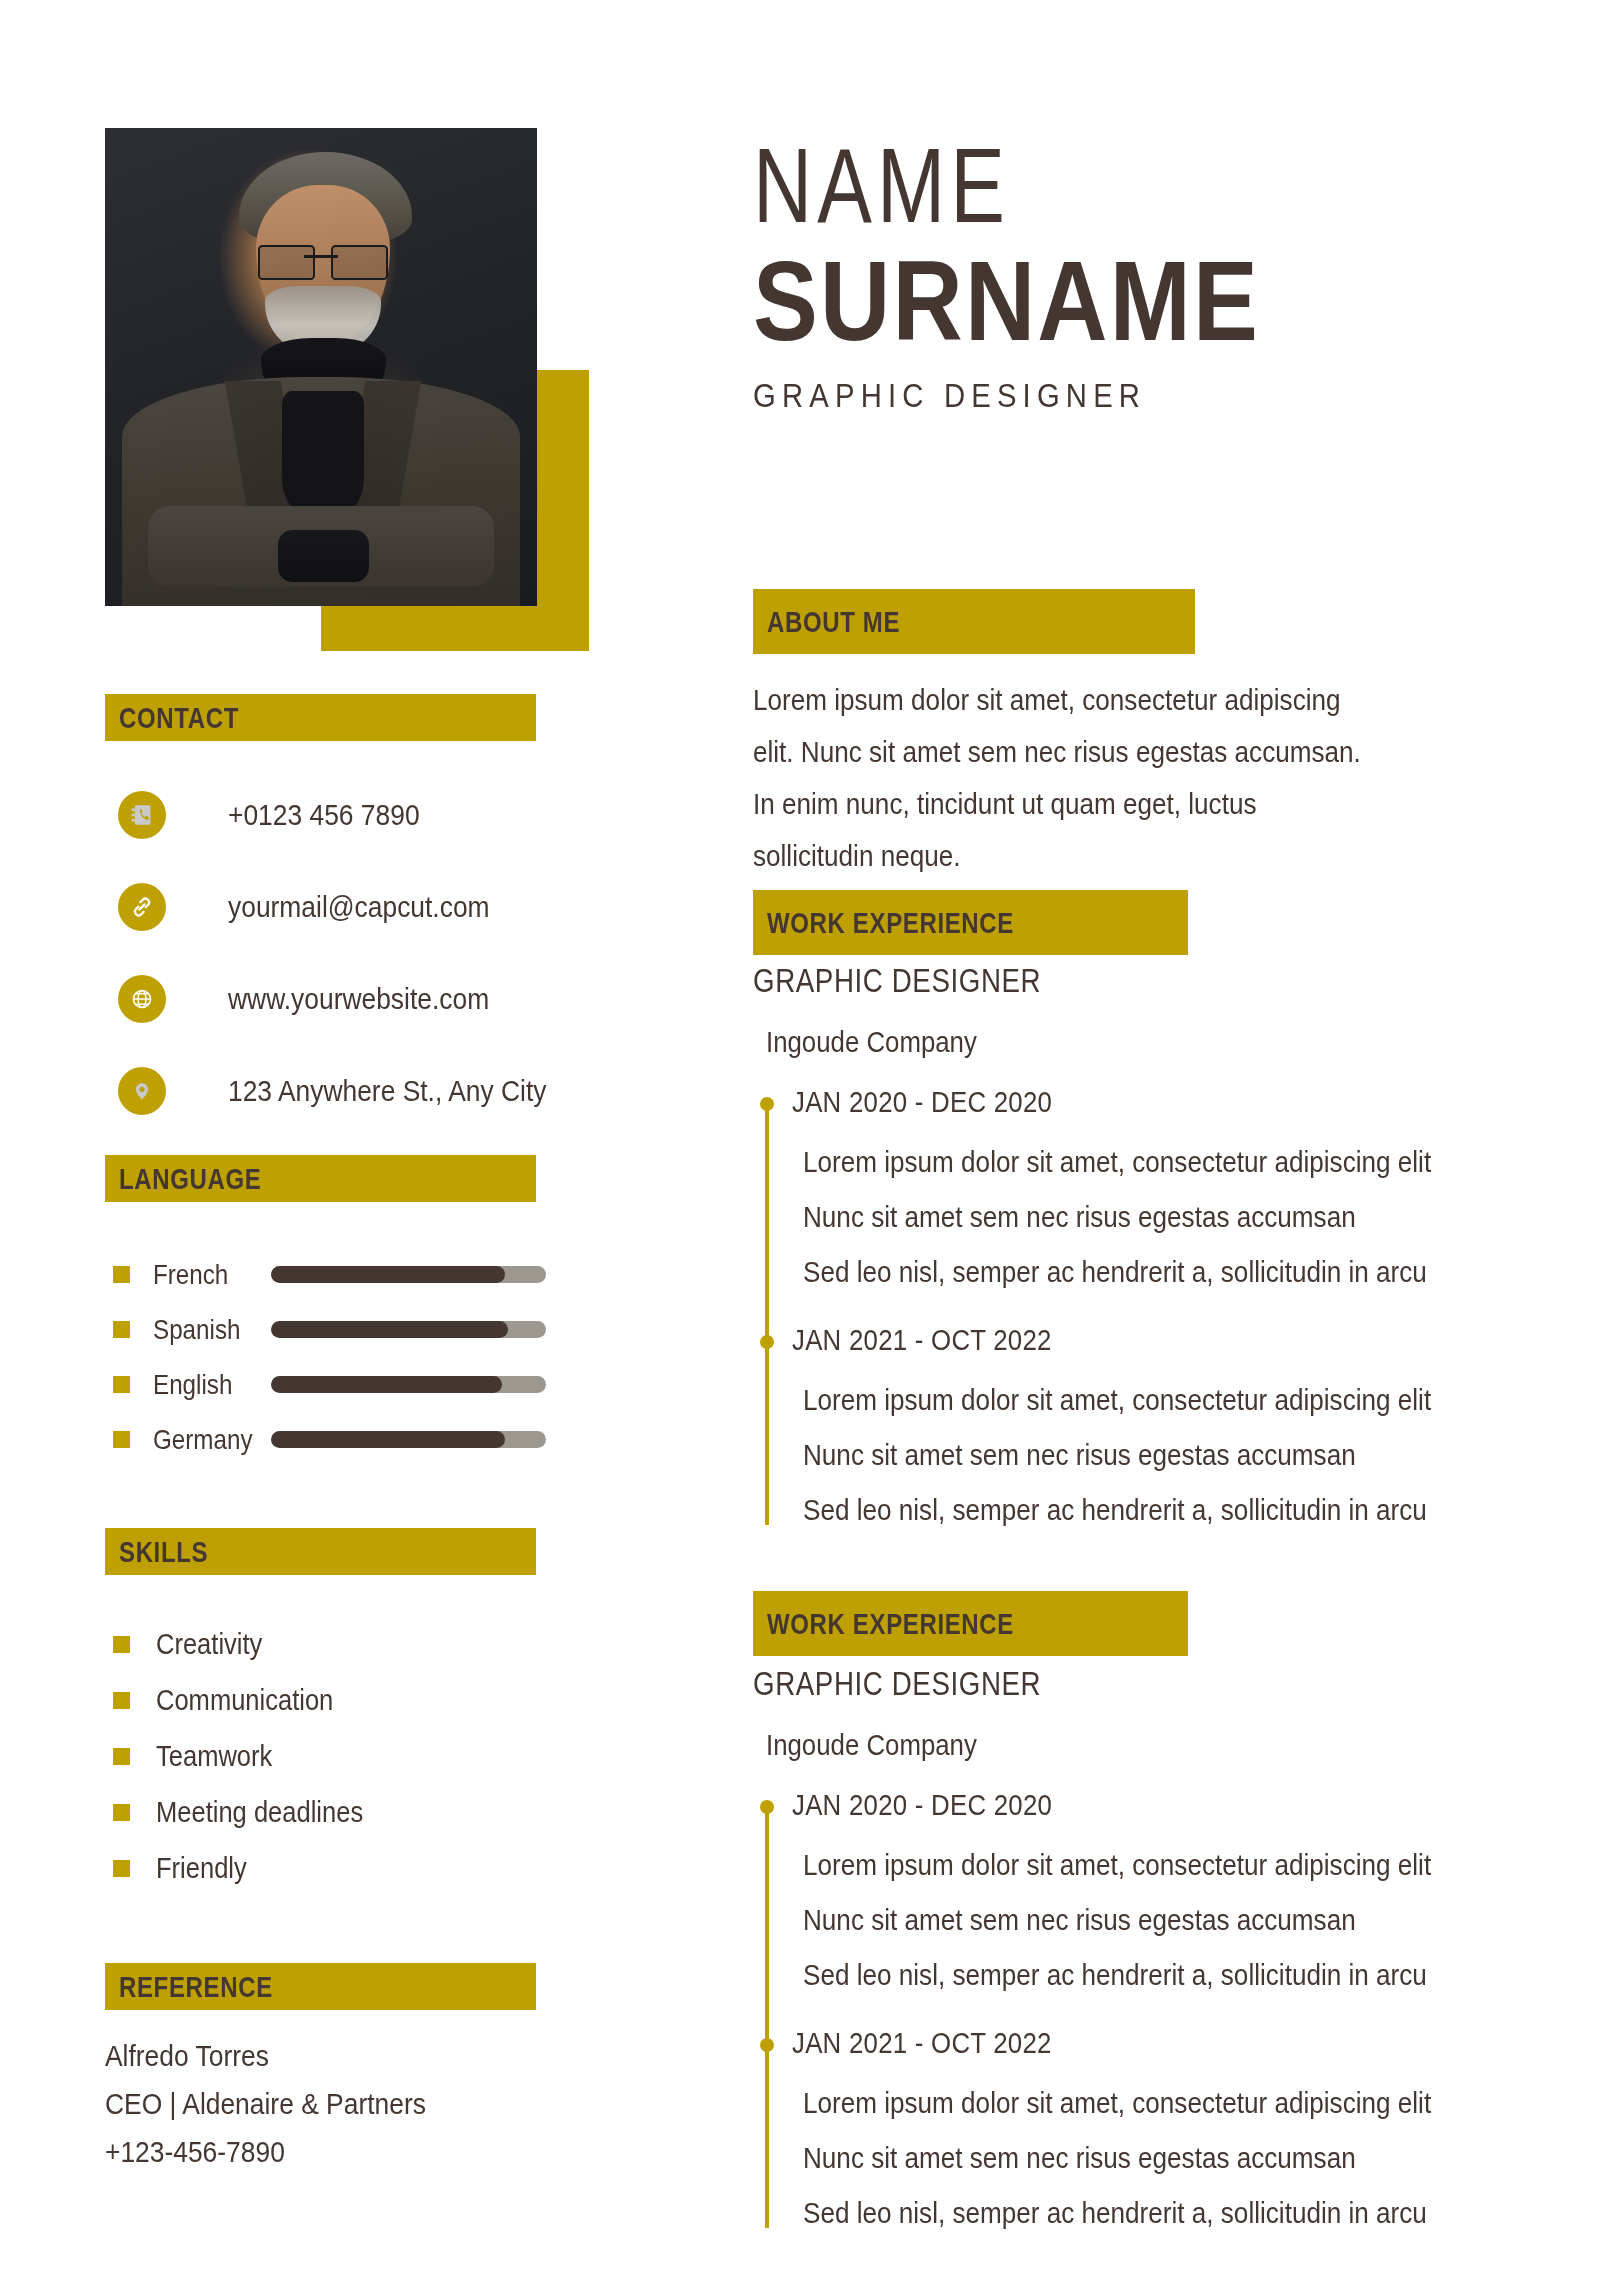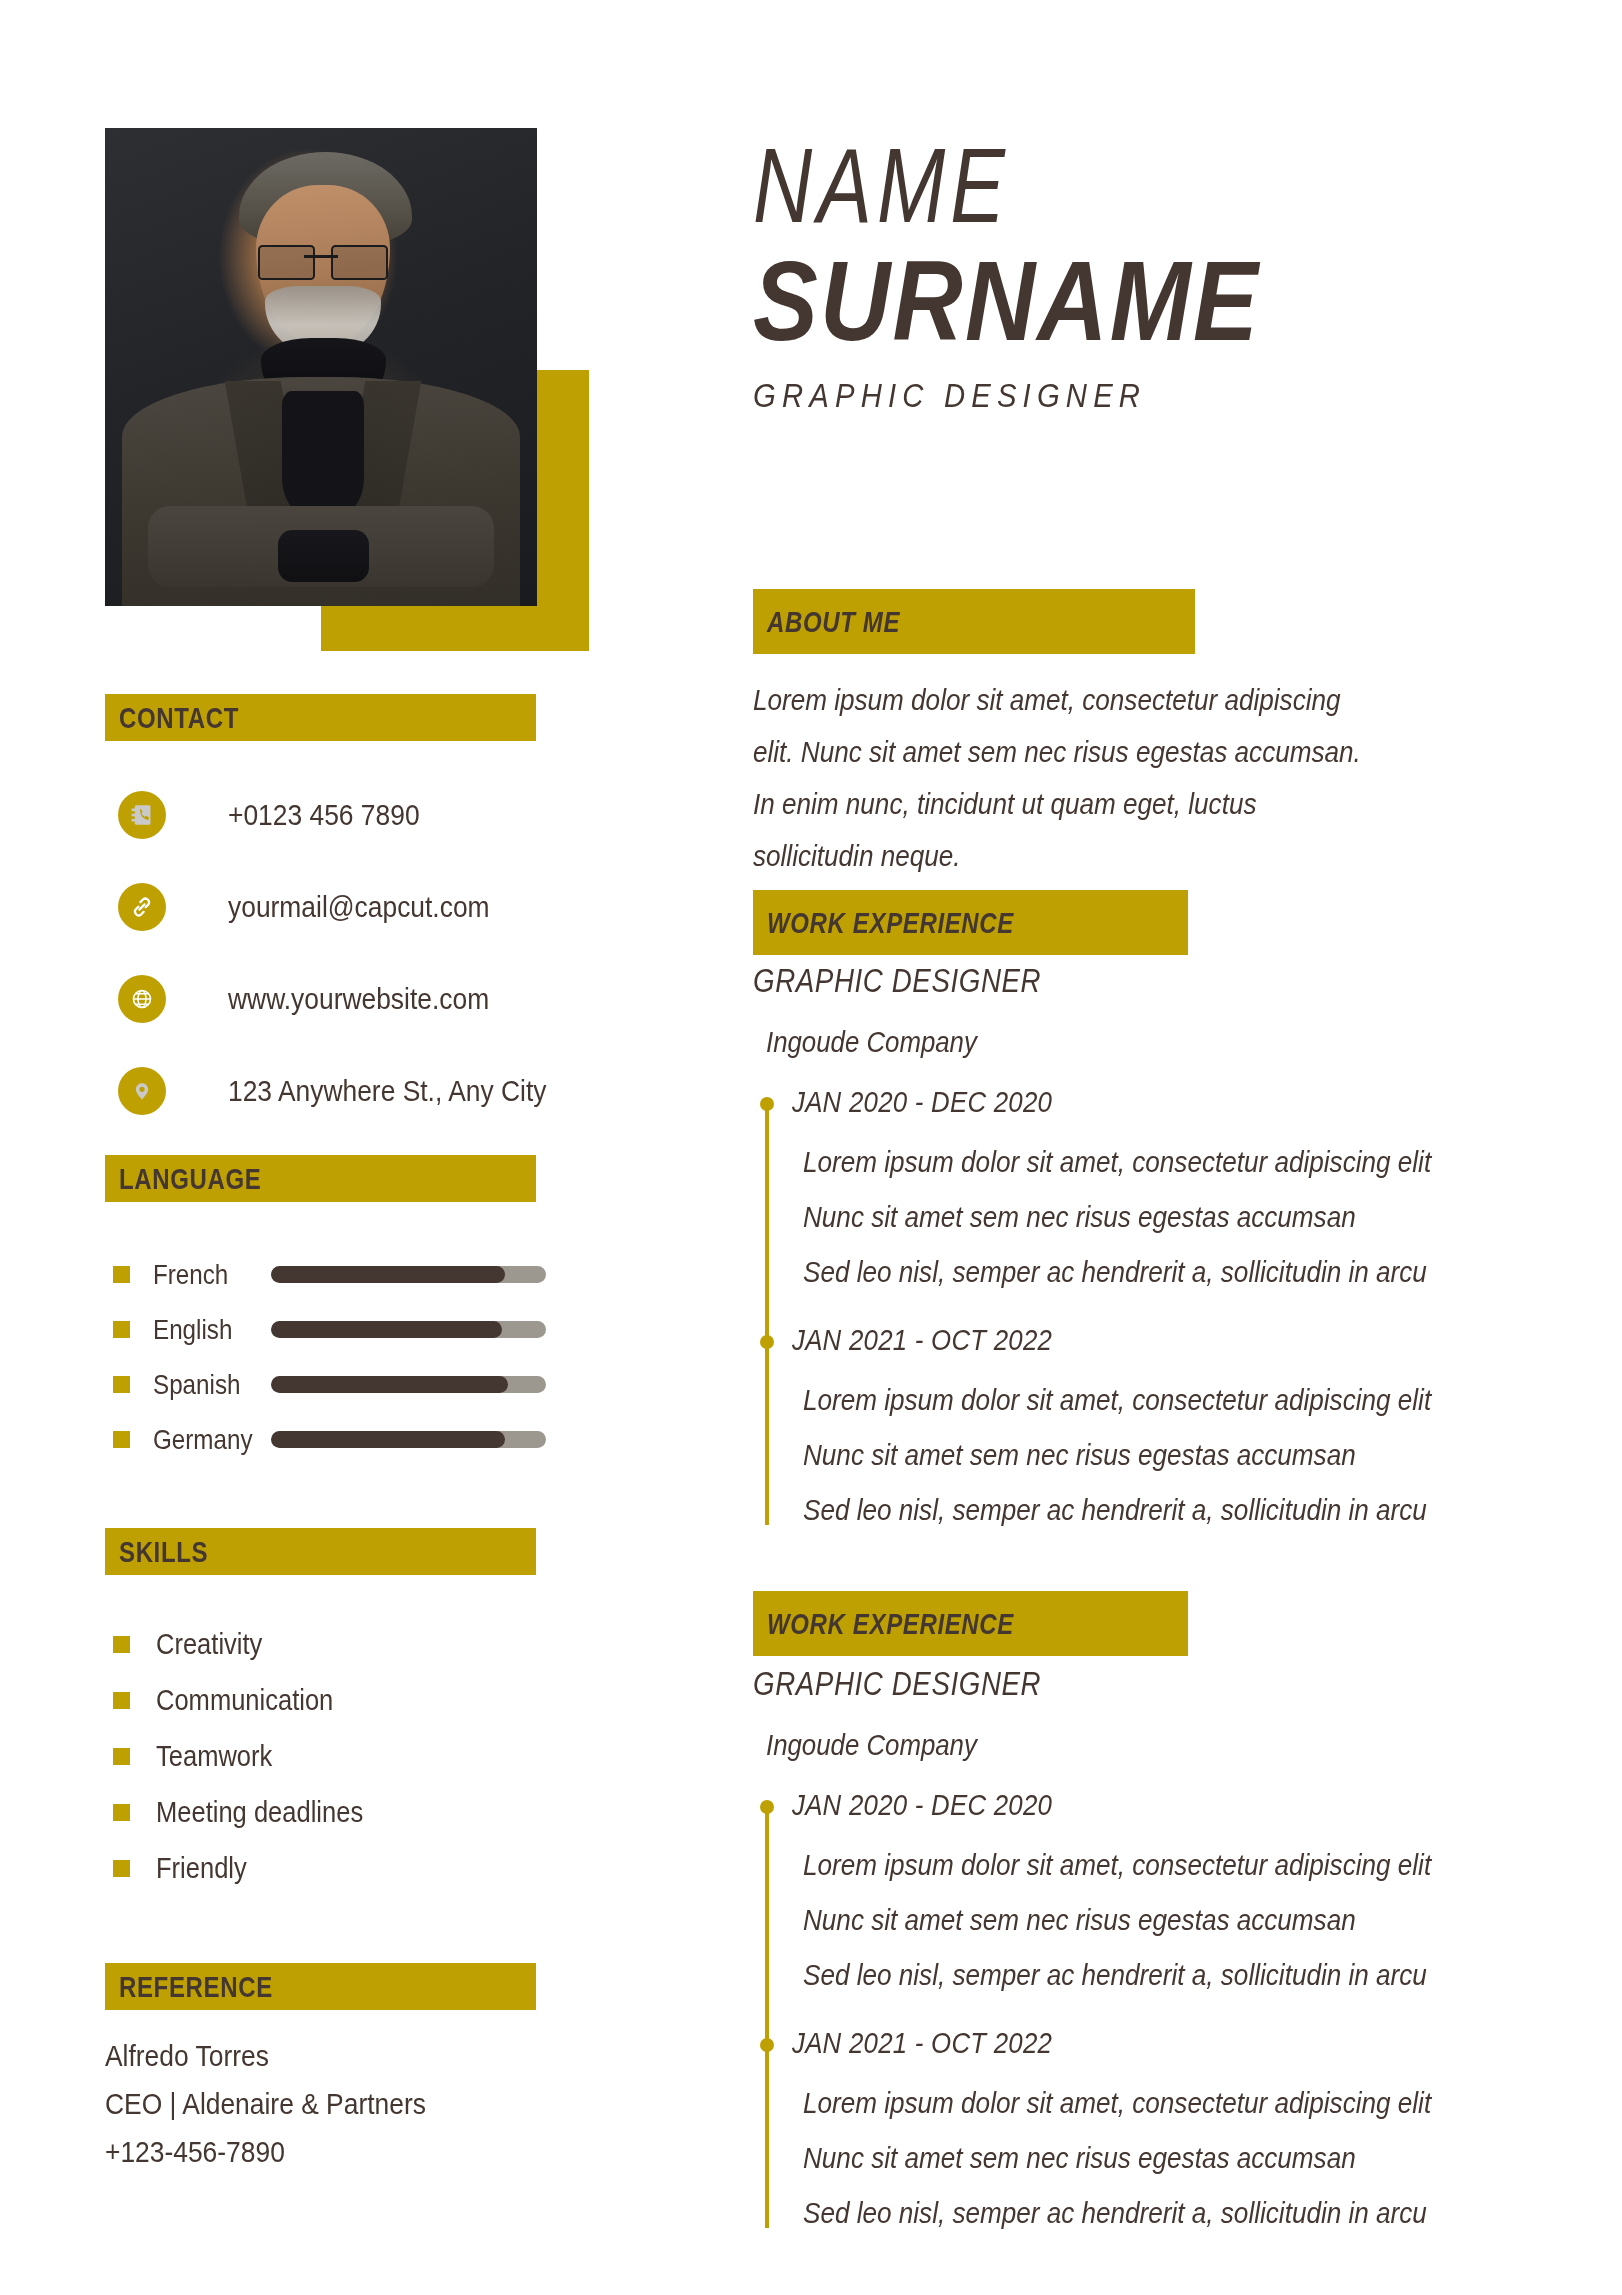--- a/index.html
+++ b/index.html
@@ -145,21 +145,21 @@
   #sec-reference { top:1963px; }
   .ref-list { position:absolute; left:105px; top:2032px; width:563px; }
   .ref-line {
     font-family:"Liberation Sans Narrow","Liberation Sans", sans-serif;
     font-size:30px; color:#443630; line-height:48px;
     transform:scaleX(0.88); transform-origin:left center;
     white-space:nowrap;
   }
 
   
-  .main { position:absolute; left:707px; top:0; width:916px; height:2295px;font-style:italic; }
+  .main { position:absolute; left:707px; top:0; width:916px; height:2295px; }
 
   .name-block { position:absolute; left:46px; top:137px; width:851px; }
   .name-first {
     font-family:"Liberation Sans Narrow","Liberation Sans", sans-serif;
     font-size:105px; font-weight:400; letter-spacing:6.5px;
     color:#443630; line-height:98px;
     transform:scaleX(0.78); transform-origin:left center;
     white-space:nowrap;
   }
   .name-last {
@@ -321,30 +321,30 @@
     <div class="lang-list">
       <div class="lang-row">
         <span class="sq"></span>
         <span class="lang-name">French</span>
         <span class="track">
           <span class="fill" style="width: 85%;"></span>
         </span>
       </div>
       <div class="lang-row">
         <span class="sq"></span>
+        <span class="lang-name">Spanish</span>
+        <span class="track">
+          <span class="fill" style="width: 86%;"></span>
+        </span>
+      </div>
+      <div class="lang-row">
+        <span class="sq"></span>
         <span class="lang-name">English</span>
         <span class="track">
           <span class="fill" style="width: 84%;"></span>
-        </span>
-      </div>
-      <div class="lang-row">
-        <span class="sq"></span>
-        <span class="lang-name">Spanish</span>
-        <span class="track">
-          <span class="fill" style="width: 86%;"></span>
         </span>
       </div>
       <div class="lang-row">
         <span class="sq"></span>
         <span class="lang-name">Germany</span>
         <span class="track">
           <span class="fill" style="width: 85%;"></span>
         </span>
       </div>
     </div>

